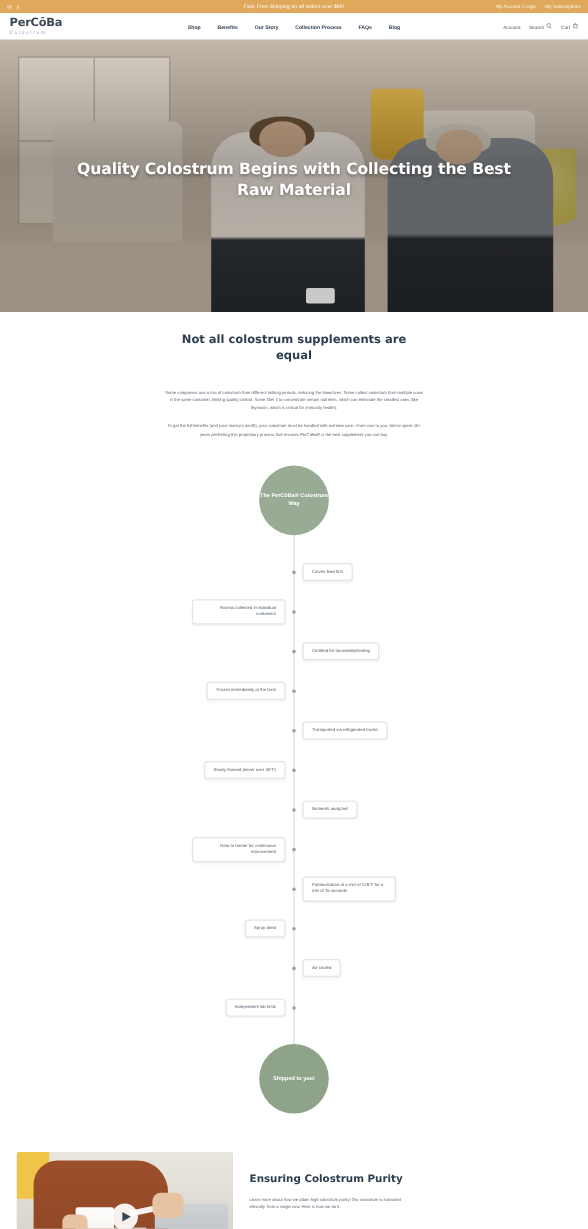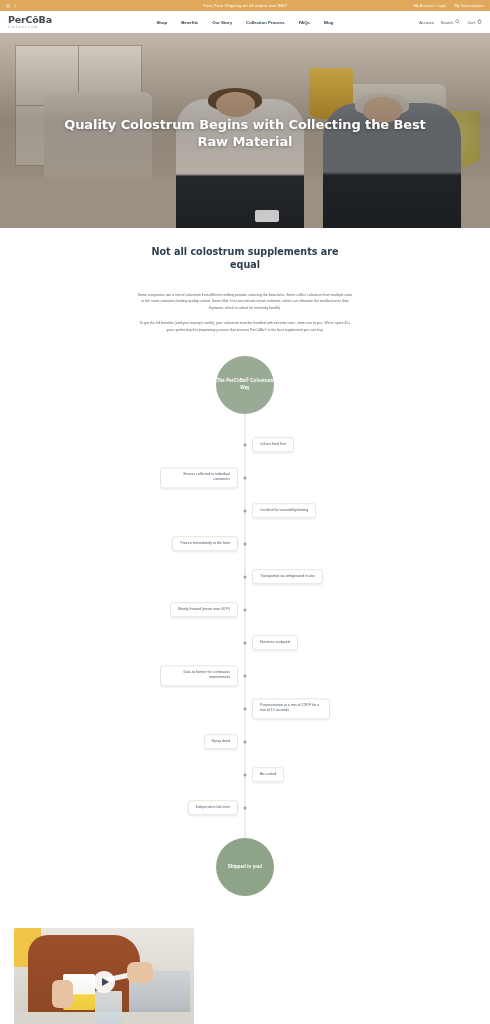--- a/index.html
+++ b/index.html
@@ -94,21 +94,21 @@
     align-items: center;
     gap: 2px;
     font-size: 4px;
     color: #4a5560;
     white-space: nowrap;
   }
 
   
   .hero {
     position: relative;
-    height: 195px;
+    height: 227px;
     overflow: hidden;
     background: linear-gradient(160deg,#cfc3b4 0%, #b9ab9a 40%, #a79887 100%);
   }
   .hero-img {
     position: absolute;
     inset: 0;
   }
   .hero-wall {
     position:absolute; inset:0;
     background: linear-gradient(180deg,#d8ccbd 0%, #c9bba9 55%, #bdae9c 100%);
@@ -557,13 +557,17 @@
     <div class="vt-table"></div>
     <div class="vt-tub"></div>
     <div class="vt-hand1"></div>
     <div class="vt-spoon"></div>
     <div class="vt-hand2"></div>
     <div class="vt-glass"></div>
     <div class="play-btn">
       <div class="play-tri"></div>
     </div>
   </div>
+  <div class="video-text">
+    <h3>Ensuring Colostrum Purity</h3>
+    <p>Learn more about how we attain high colostrum purity! Our colostrum is extracted ethically, from a single cow. Here is how we do it.</p>
+  </div>
 </section>
 
 </body></html>

